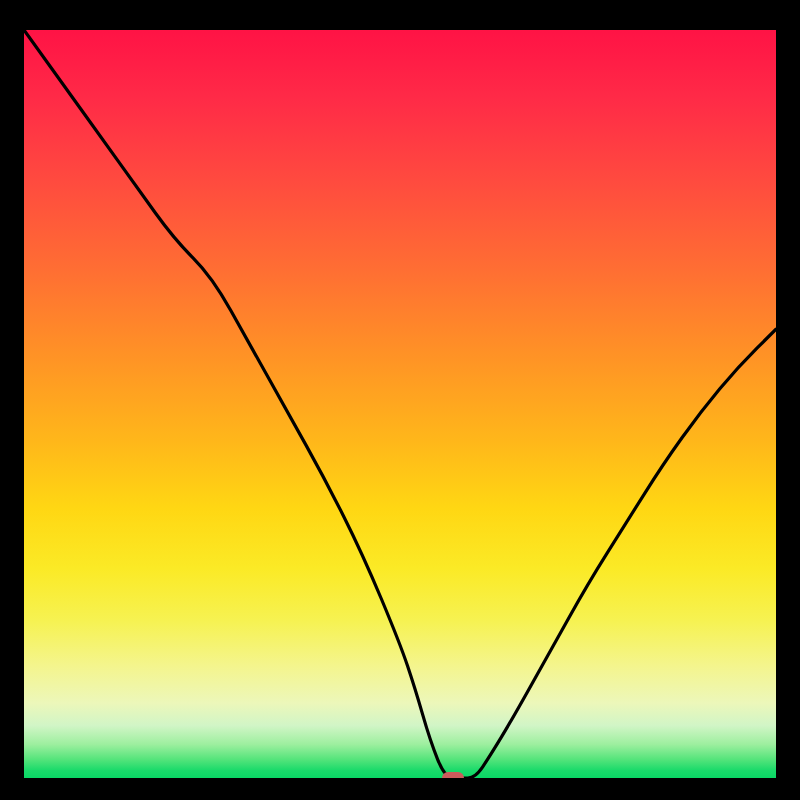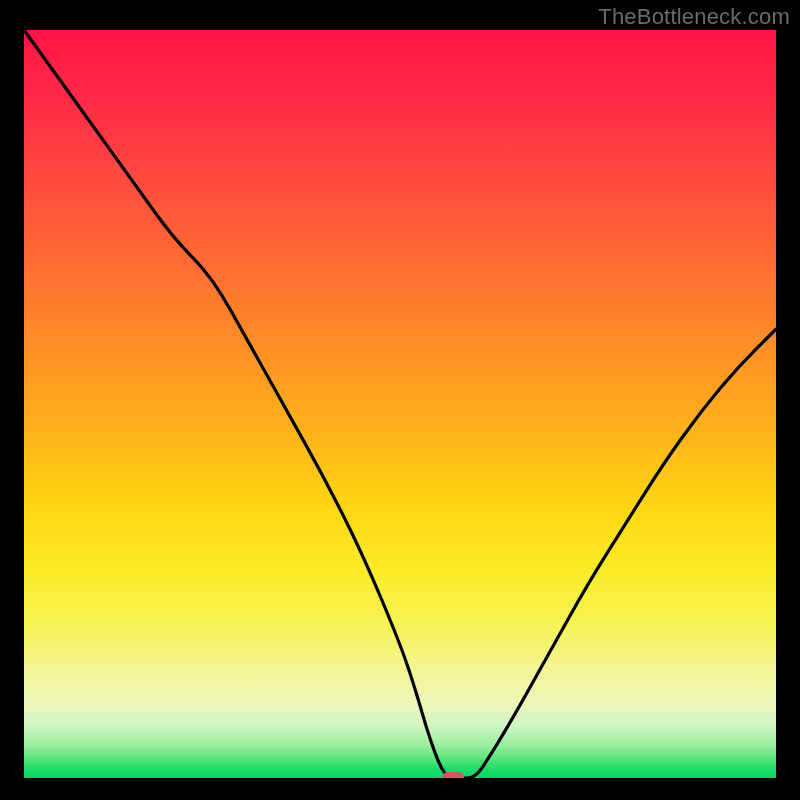--- a/index.html
+++ b/index.html
@@ -75,21 +75,20 @@
     border-radius: 6px;
     background: #cb5b5c;
     transform: translate(-50%, -50%);
   }
 </style>
 </head>
 <body>
 
 <div class="outer">
 
-  <div class="watermark">TheBottleneck.com</div>
 
   <div class="plot">
     <div class="gradient"></div>
 
     <svg class="curve" viewBox="0 0 752 748" preserveAspectRatio="none">
       <path id="curve-path" fill="none" stroke="#000" stroke-width="3.2" stroke-linecap="round" stroke-linejoin="round" d="M 0.0 0.0 Q 37.6 52.4 56.4 78.5 Q 75.2 104.7 94.0 130.9 Q 112.8 157.1 131.6 183.3 Q 150.4 209.4 169.2 228.1 Q 188.0 246.8 206.8 280.5 Q 225.6 314.2 244.4 347.8 Q 263.2 381.5 282.0 415.1 Q 300.8 448.8 319.6 486.2 Q 338.4 523.6 357.2 568.5 Q 376.0 613.4 383.5 635.8 Q 391.0 658.2 398.6 684.4 Q 406.1 710.6 413.6 729.3 Q 421.1 748.0 428.6 748.0 Q 436.2 748.0 443.7 748.0 Q 451.2 748.0 458.7 736.8 Q 466.2 725.6 477.5 706.9 Q 488.8 688.2 507.6 654.5 Q 526.4 620.8 545.2 587.2 Q 564.0 553.5 582.8 523.6 Q 601.6 493.7 620.4 463.8 Q 639.2 433.8 658.0 407.7 Q 676.8 381.5 695.6 359.0 Q 714.4 336.6 733.2 317.9 T 752.0 299.2"></path>
     </svg>
 
     <div class="marker" id="marker" style="left: 428.64px; top: 748px;"></div>
   </div>

